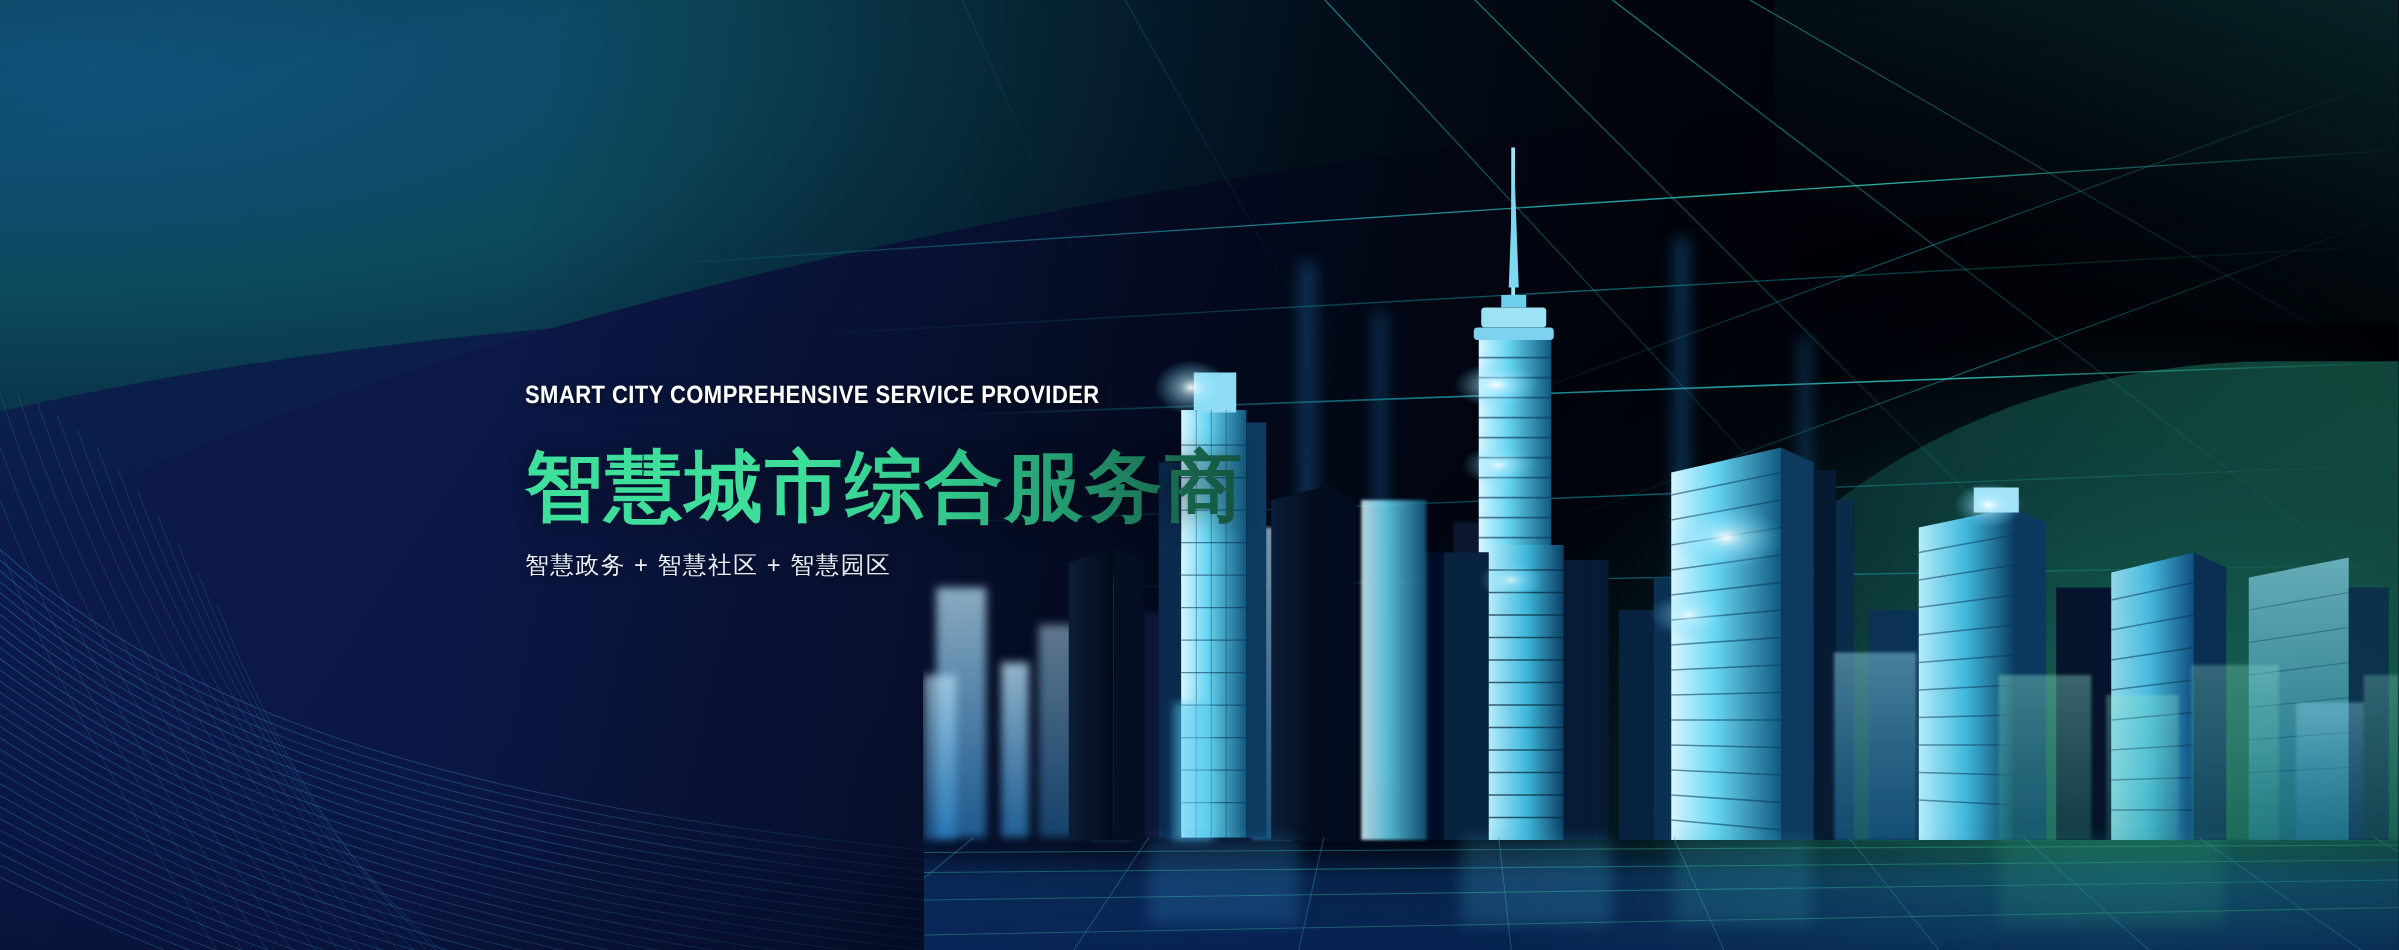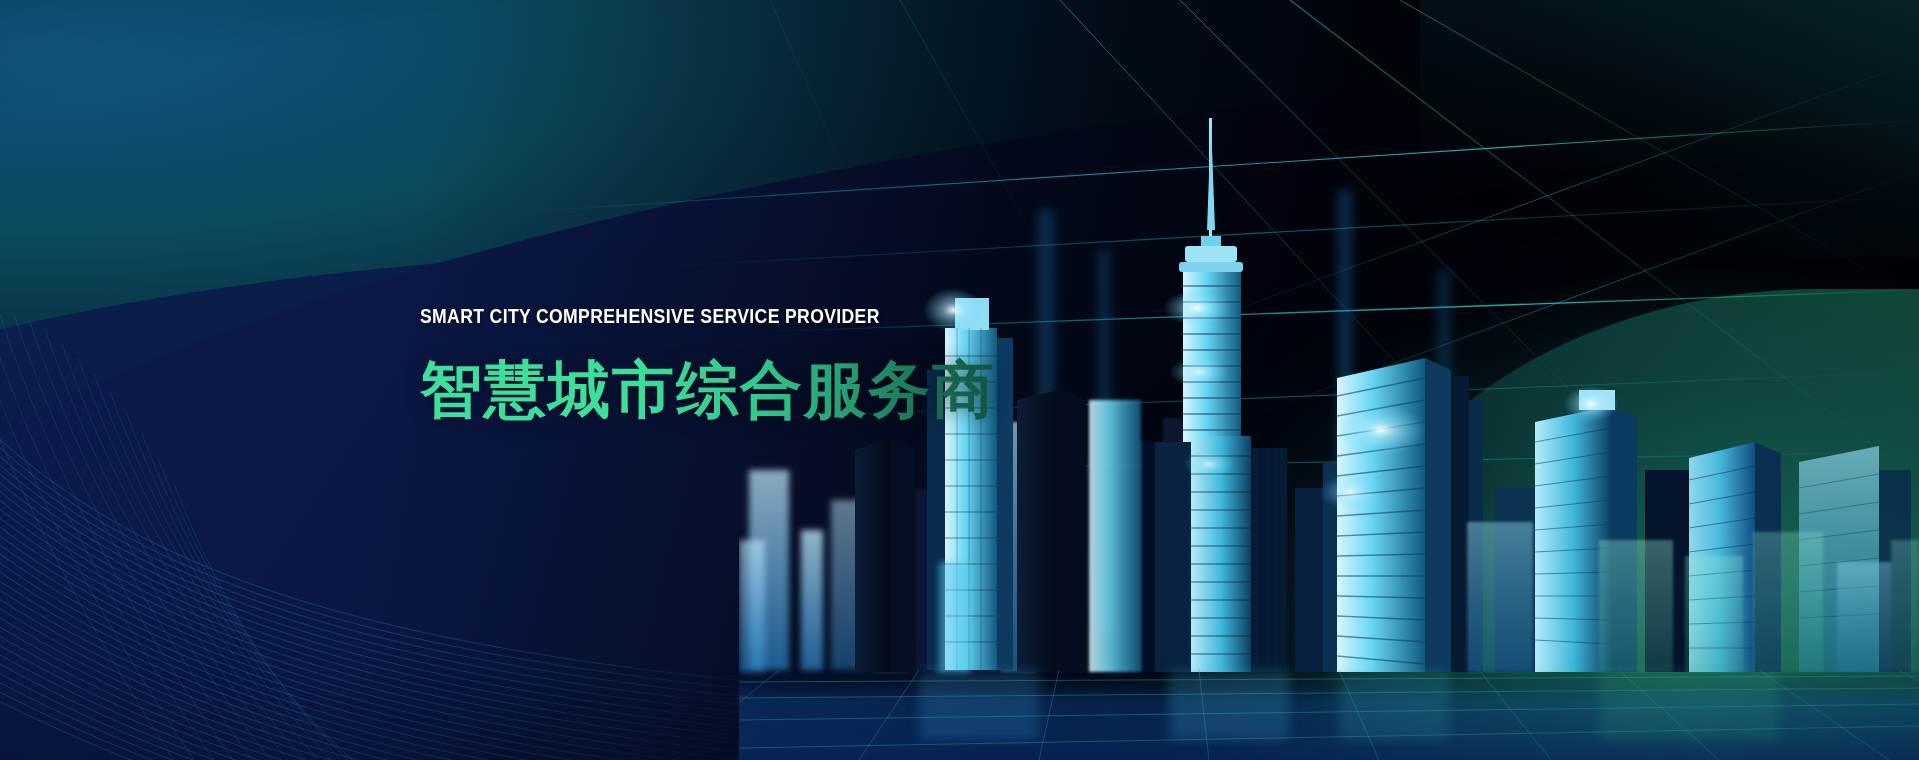--- a/index.html
+++ b/index.html
@@ -526,16 +526,17 @@
       <rect x="180" y="600" width="120" height="70" fill="#3fa8e8" opacity=".35"></rect>
       <rect x="430" y="600" width="120" height="70" fill="#49bce8" opacity=".35"></rect>
       <rect x="600" y="600" width="110" height="70" fill="#3fb8c8" opacity=".3"></rect>
       <rect x="860" y="600" width="180" height="70" fill="#35b08e" opacity=".3"></rect>
     </g>
   </svg>
 
   <div class="copy">
     <div class="eyebrow">SMART CITY COMPREHENSIVE SERVICE PROVIDER</div>
     <div class="headline">智慧城市综合服务商</div>
+    <div class="subline">智慧政务 + 智慧社区 + 智慧园区</div>
   </div>
 
   <div class="vignette"></div>
 </div>
 
 </body></html>

